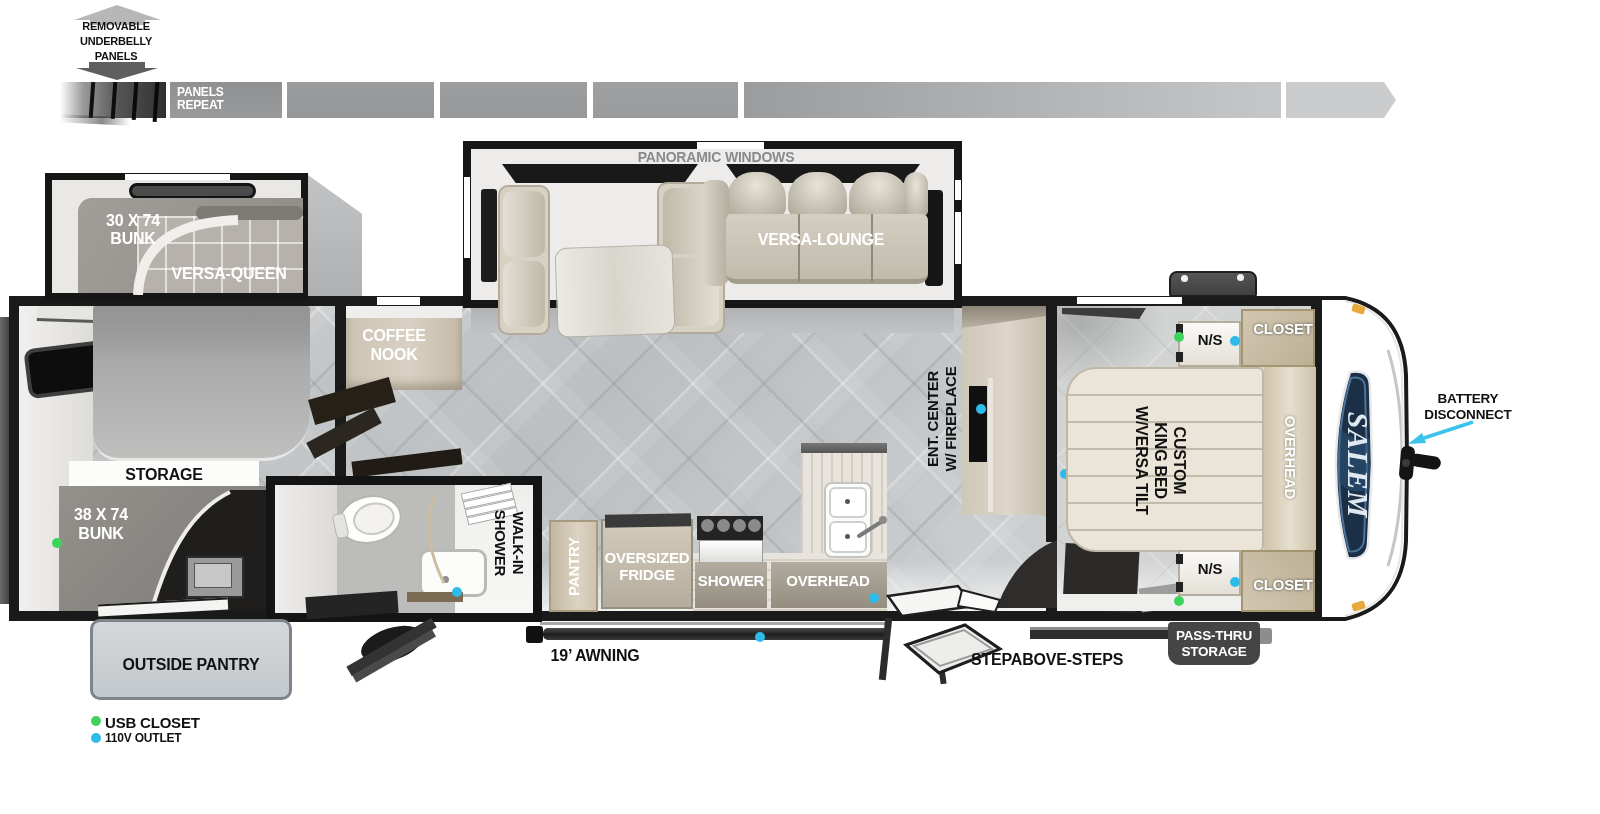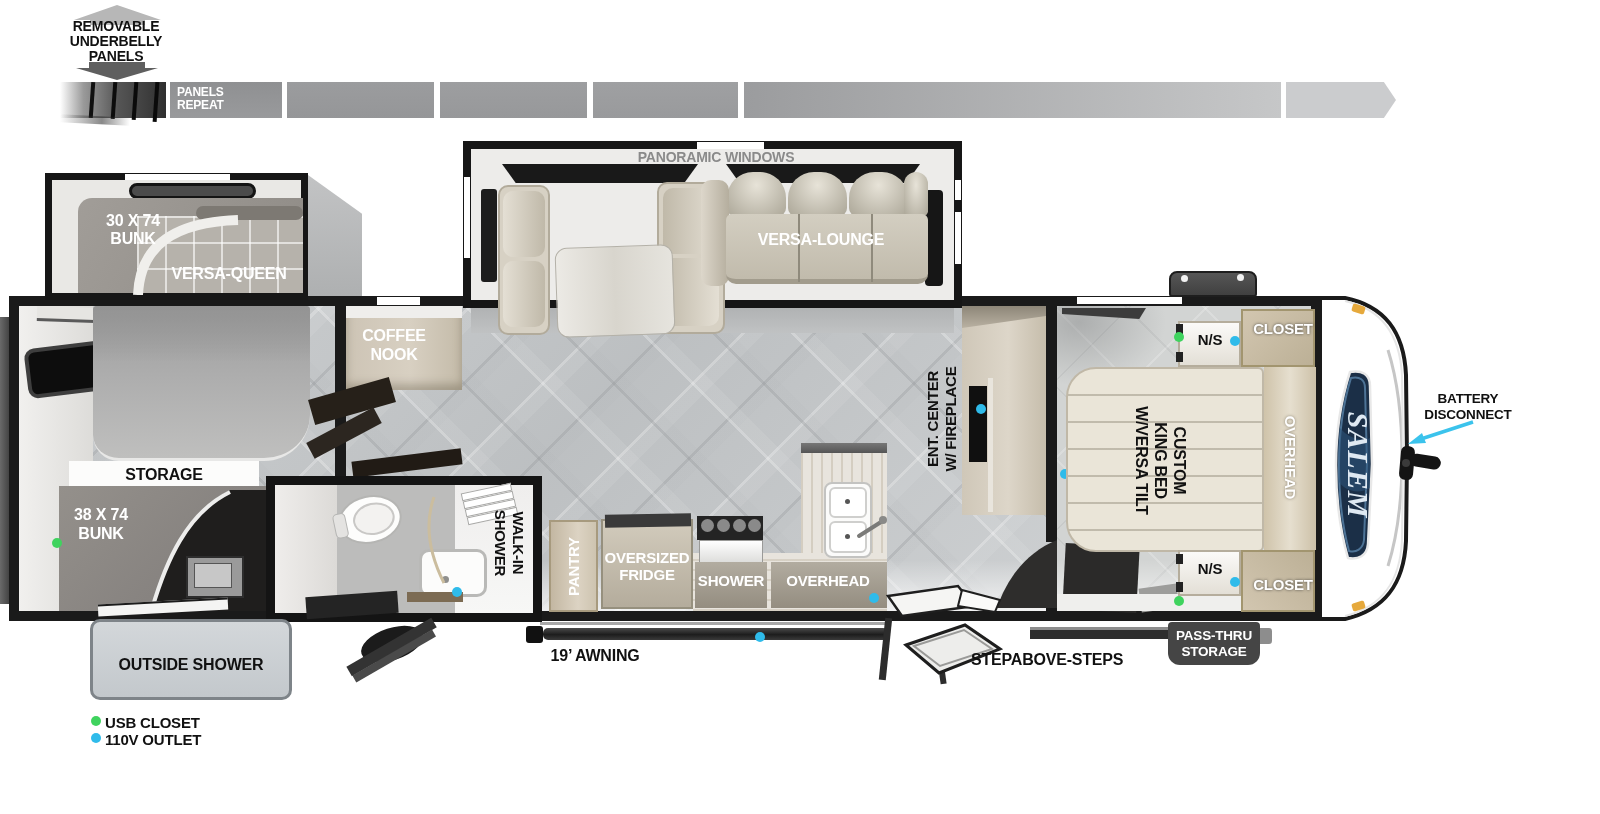--- a/index.html
+++ b/index.html
@@ -21,21 +21,21 @@
 .green{background:#3fd35e;}
 </style>
 </head>
 <body>
 <div id="page">
 
 <svg class="abs" style="left:70px;top:2px;" width="95" height="26" viewBox="0 0 95 26">
 <polygon points="4,18 47,3 91,18 75,18 75,23 20,23 20,18" fill="#b7b7b7"></polygon>
 </svg>
 
-<div class="abs lbl" style="left:46px;top:19px;width:140px;text-align:center;font-size:14px;line-height:15px;">REMOVABLE<br>UNDERBELLY<br>PANELS</div>
+<div class="abs lbl" style="left:46px;top:19px;width:140px;text-align:center;font-size:11px;line-height:15px;">REMOVABLE<br>UNDERBELLY<br>PANELS</div>
 
 <svg class="abs" style="left:68px;top:60px;" width="98" height="22" viewBox="0 0 98 22">
 <polygon points="21,2 77,2 77,8 90,8 49,20 8,8 21,8" fill="#5f5f5f"></polygon>
 </svg>
 
 <div class="abs" style="left:60px;top:82px;width:106px;height:36px;background:linear-gradient(90deg,#ffffff 0%,#9a9a9a 22%,#555 55%,#2f2f2f 100%);"></div>
 <div class="abs" style="left:90px;top:82px;width:4px;height:36px;background:#101010;transform:rotate(4deg);"></div>
 <div class="abs" style="left:112px;top:82px;width:4px;height:37px;background:#0c0c0c;transform:rotate(4deg);"></div>
 <div class="abs" style="left:133px;top:82px;width:4px;height:38px;background:#0a0a0a;transform:rotate(4deg);"></div>
 <div class="abs" style="left:154px;top:82px;width:4px;height:40px;background:#0a0a0a;transform:rotate(4deg);"></div>
@@ -365,21 +365,21 @@
 
 <div class="abs lbl" style="left:1398px;top:391px;width:140px;text-align:center;font-size:13.5px;line-height:16px;">BATTERY<br>DISCONNECT</div>
 
 <svg class="abs" style="left:1405px;top:418px;" width="72" height="30" viewBox="0 0 72 30">
 <path d="M68,4 L16,21" stroke="#3bc3ec" stroke-width="3.5" fill="none"></path>
 <polygon points="3,26 17,15 21,25" fill="#3bc3ec"></polygon>
 </svg>
 
 <div class="abs" style="left:90px;top:619px;width:202px;height:81px;background:linear-gradient(180deg,#d3d7da,#c3c8cc);border:3px solid #7e8489;border-radius:10px;box-sizing:border-box;"></div>
 
-<div class="abs lbl" style="left:90px;top:656px;width:202px;text-align:center;font-size:16px;">OUTSIDE SHOWER</div>
+<div class="abs lbl" style="left:90px;top:656px;width:202px;text-align:center;font-size:16px;">OUTSIDE PANTRY</div>
 
 <div class="abs" style="left:360px;top:628px;width:64px;height:32px;background:#1b1b1b;border-radius:50%;transform:rotate(-18deg);"></div>
 
 <div class="abs" style="left:336px;top:617px;width:98px;height:11px;background:#333;transform:rotate(-30deg);transform-origin:right center;"></div>
 <div class="abs" style="left:342px;top:629px;width:92px;height:8px;background:#4a4a4a;transform:rotate(-30deg);transform-origin:right center;"></div>
 
 <div class="abs" style="left:540px;top:622px;width:348px;height:3px;background:#a8a8a8;"></div>
 
 <div class="abs" style="left:526px;top:626px;width:17px;height:17px;background:#111;border-radius:3px;"></div>
 
@@ -410,14 +410,14 @@
 <div class="abs" style="left:1168px;top:622px;width:92px;height:43px;background:#454545;border-radius:4px 4px 12px 12px;"></div>
 
 <div class="abs wlbl" style="left:1168px;top:628px;width:92px;text-align:center;font-size:13.5px;line-height:16px;">PASS-THRU<br>STORAGE</div>
 
 <div class="abs dot green" style="left:91px;top:716px;"></div>
 
 <div class="abs lbl" style="left:105px;top:714px;font-size:15px;">USB CLOSET</div>
 
 <div class="abs dot cyan" style="left:91px;top:733px;"></div>
 
-<div class="abs lbl" style="left:105px;top:731px;font-size:15px;">110V OUTLET</div>
+<div class="abs lbl" style="left:105px;top:731px;font-size:12px;">110V OUTLET</div>
 </div>
 
 </body></html>

